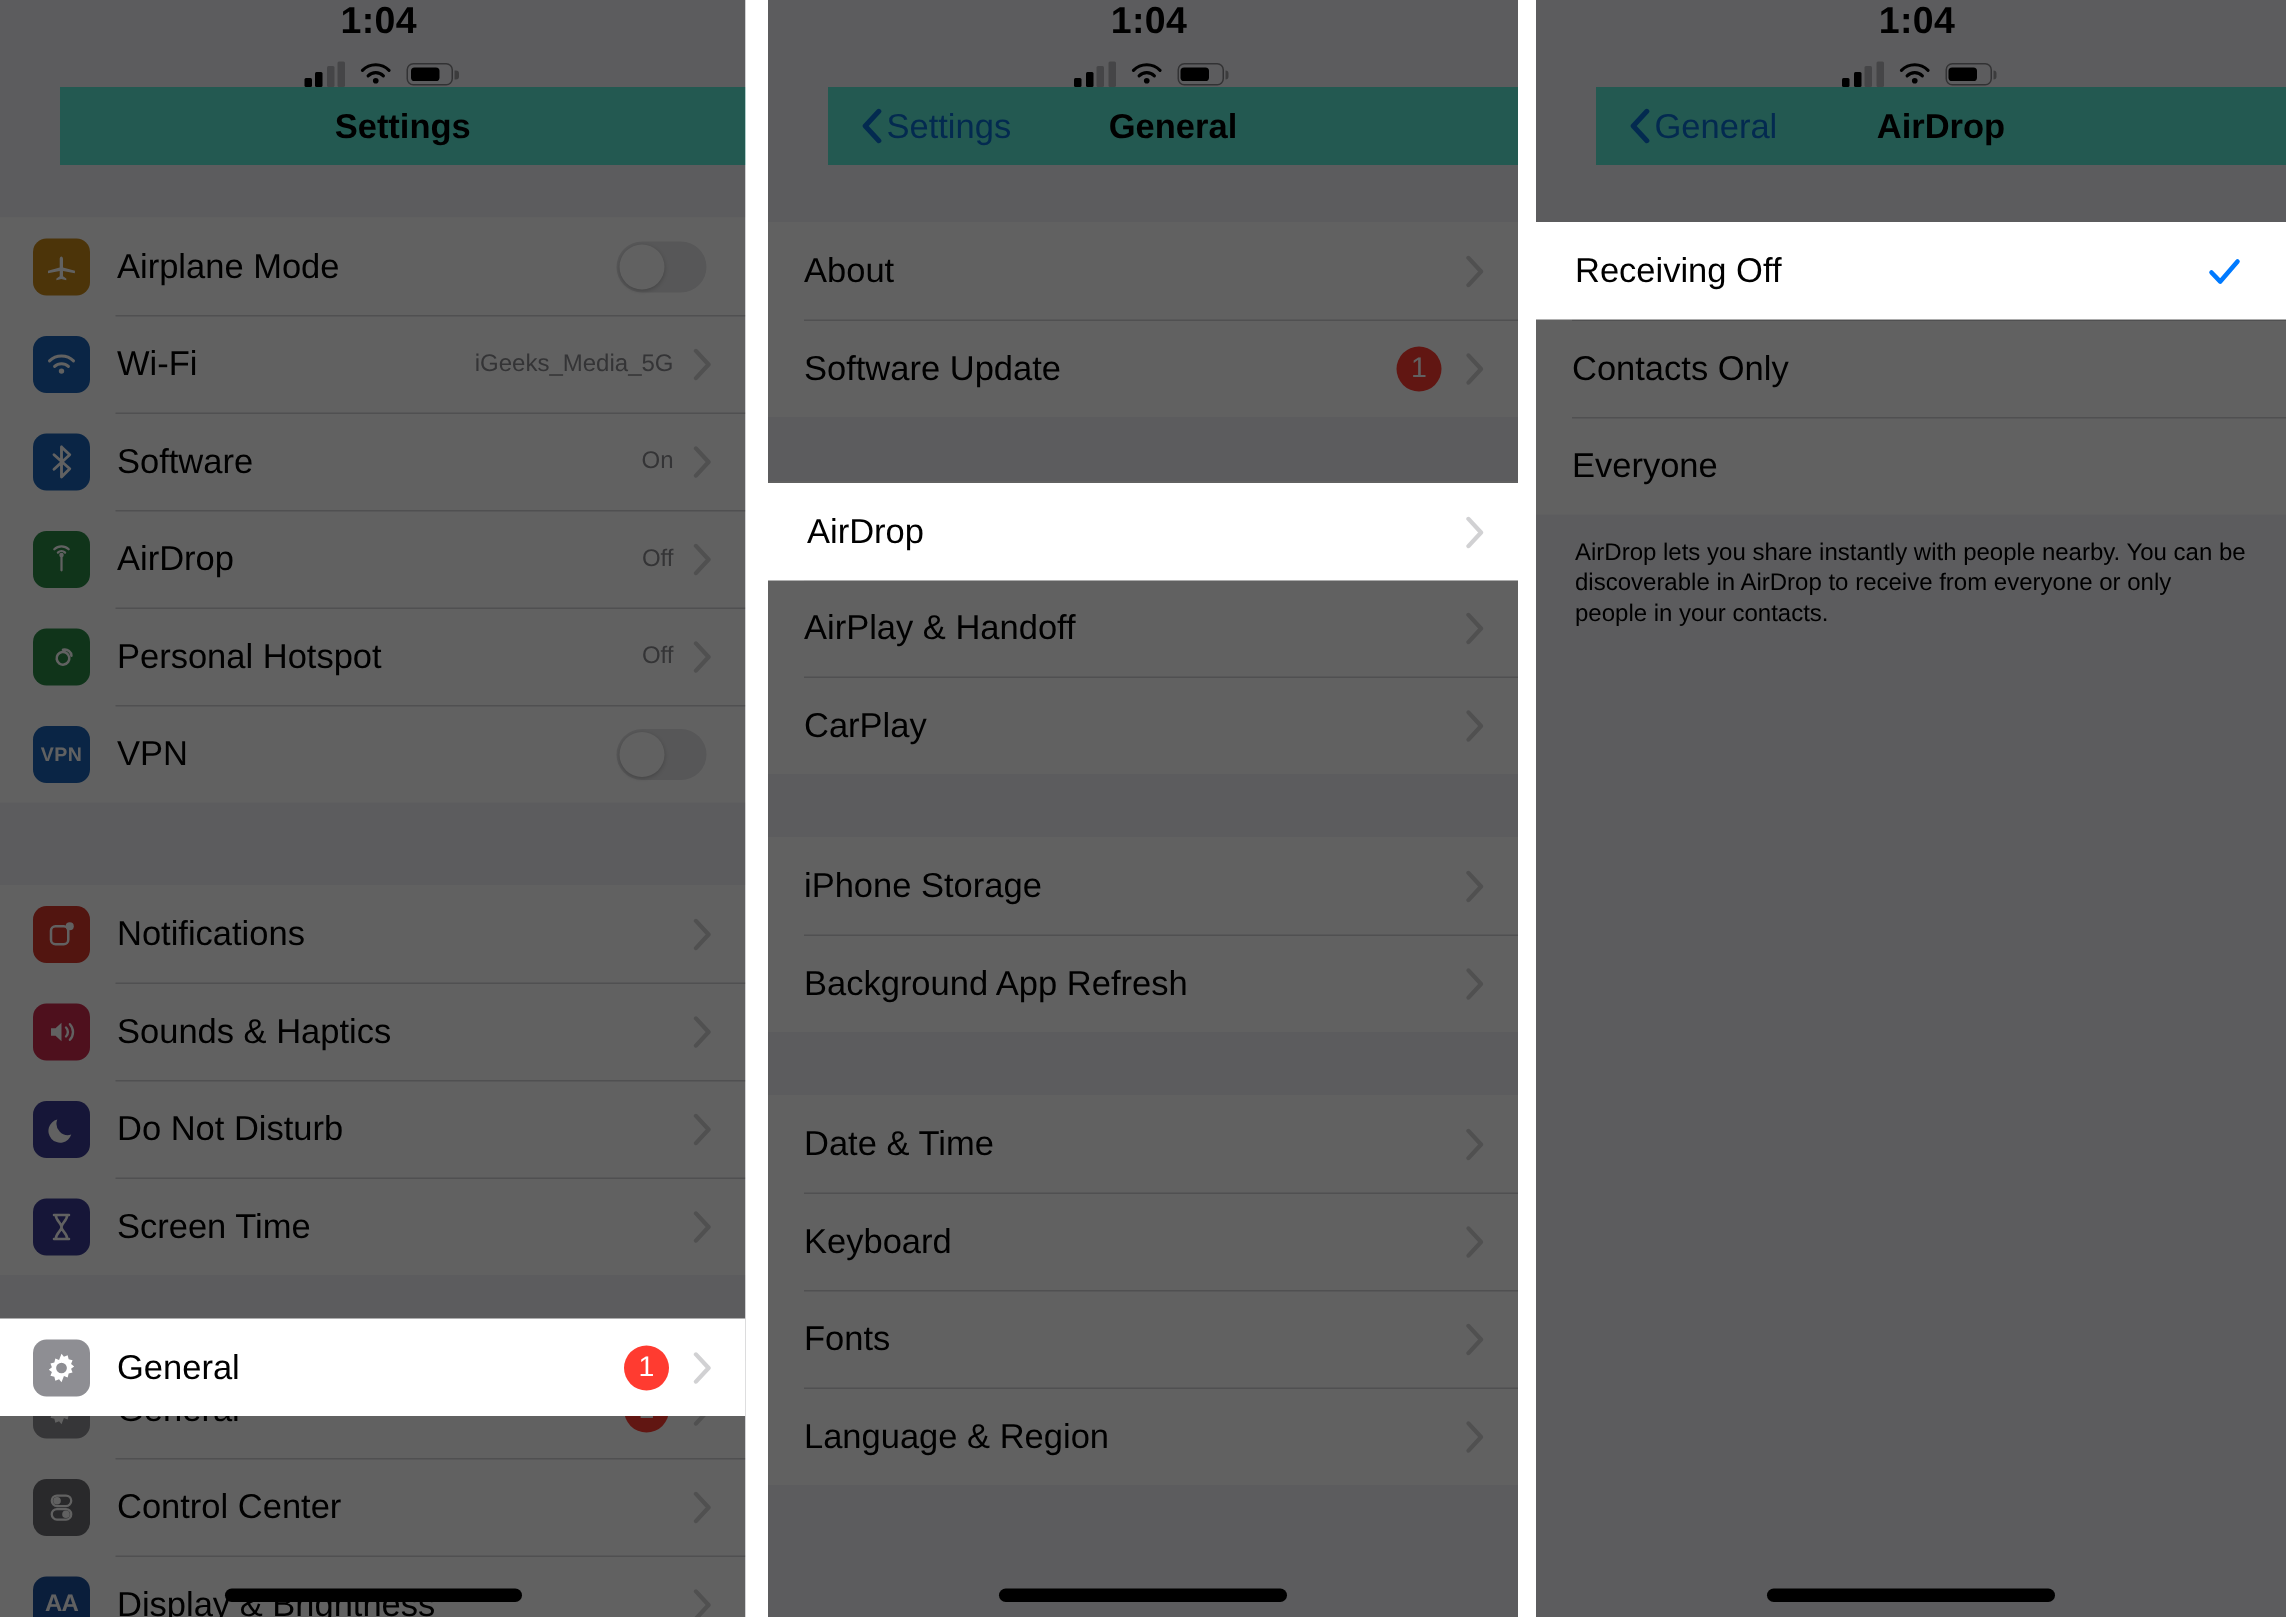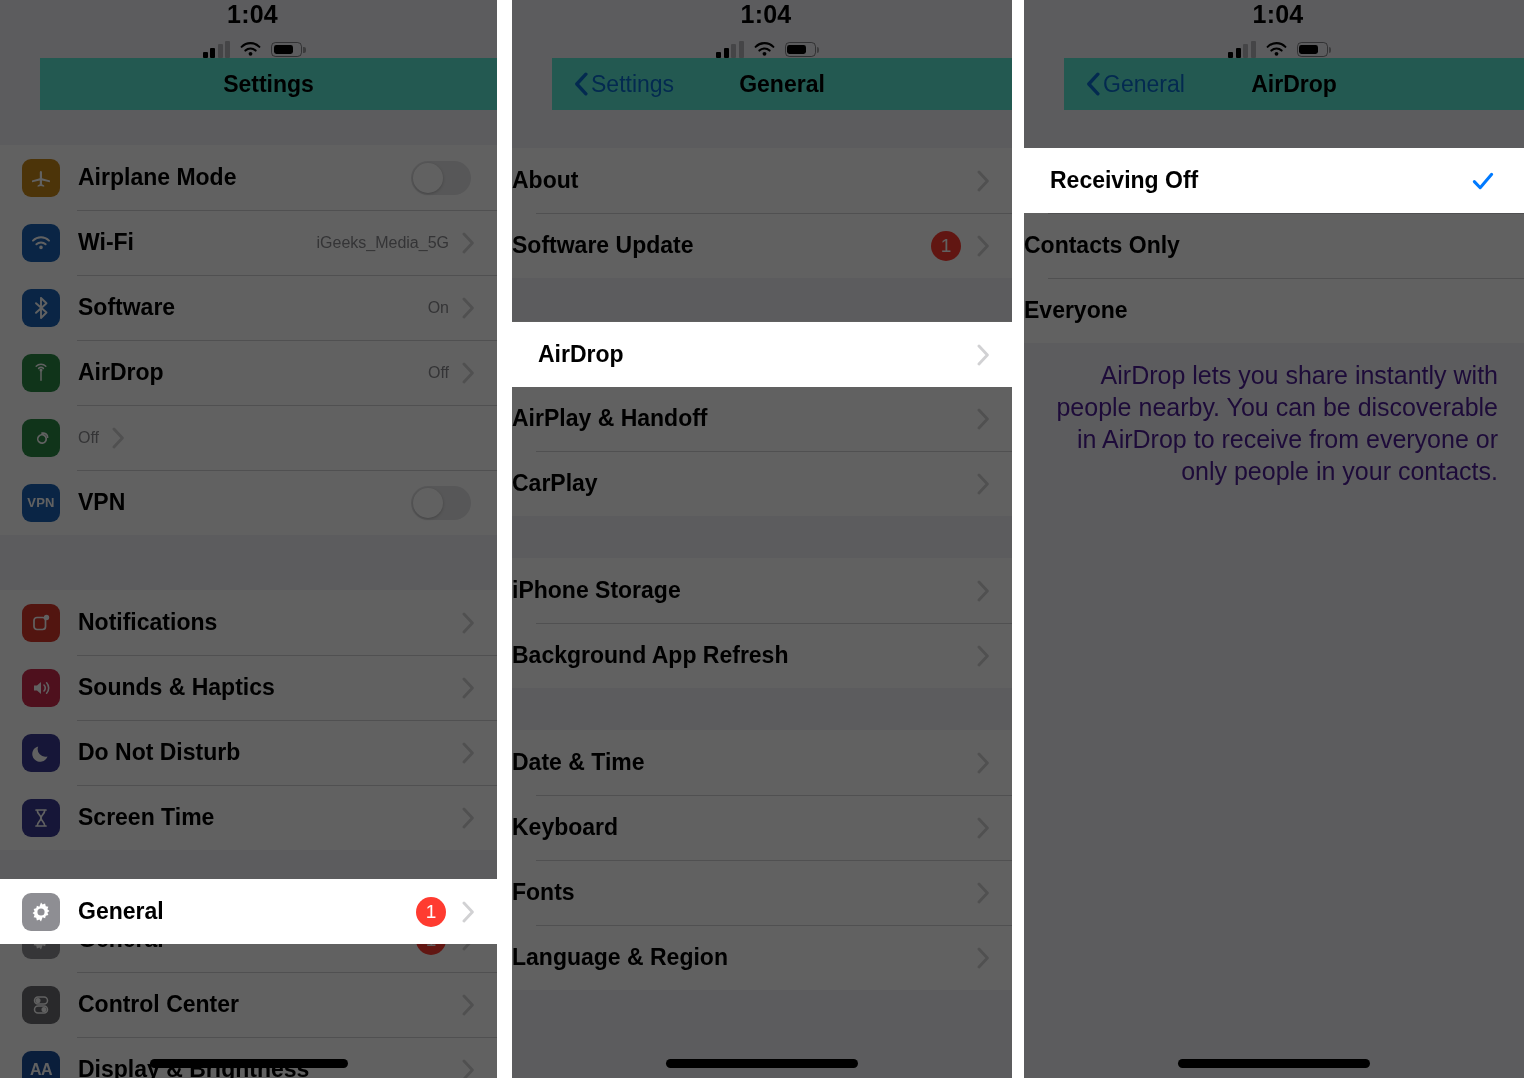--- a/index.html
+++ b/index.html
@@ -97,22 +97,22 @@
     background:#d2d2d5;
   }
   
   .icon-list .row + .row::before{ left:77px; right:0; }
   .plain-list .row + .row::before{ left:24px; right:0; }
 
   .row-icon{
     width:38px; height:38px; border-radius:9px; margin:0 18px 0 22px;
     flex:none; display:flex; align-items:center; justify-content:center;
   }
-  .row-label{ font-size:23px; color:#000; flex:1;font-weight:bold; }
-  .plain-list .row-label{ }
+  .row-label{ font-size:23px; color:#000; flex:1; }
+  .plain-list .row-label{ padding-left:24px; }
   .row-value{ font-size:16px; color:#8a8a8e; margin-right:13px; white-space:nowrap; }
 
   .chev{ width:13px; height:22px; flex:none; opacity:.45; }
 
   .badge{
     min-width:30px; height:30px; padding:0 9px; border-radius:15px;
     background:#ff3b30; color:#fff; font-size:19px; font-weight:normal;
     display:flex; align-items:center; justify-content:center;
     margin-right:16px;
   }
@@ -121,22 +121,22 @@
     width:60px; height:34px; border-radius:17px;
     background:#e4e4e6; position:relative; flex:none; margin-right:4px;
   }
   .toggle b{
     position:absolute; top:2px; left:2px; width:30px; height:30px;
     border-radius:50%; background:#fff;
     box-shadow:0 1px 3px rgba(0,0,0,.22);
   }
 
   .footnote{
-    font-size:25px; line-height:1.28; color:#4c1d95;
-    padding:16px 26px 0 26px; background:#f2f2f7;text-align:right;
+    font-size:16px; line-height:1.28; color:#000000;
+    padding:16px 26px 0 26px; background:#f2f2f7;
   }
 
   .check{ width:26px; height:26px; margin-right:6px; }
 
   
   .spotlight{
     position:absolute; left:0; right:0;
     background:#ffffff;
     z-index:60;
     display:flex; align-items:center;
@@ -243,20 +243,21 @@
             </svg>
         </div>
 
         <div class="row">
           <div class="row-icon" style="background:#2a8a46">
             <svg width="24" height="24" viewBox="0 0 24 24" fill="none" stroke="#fff" stroke-width="1.7" stroke-linecap="round">
                 <path d="M15.5 9.5a4.2 4.2 0 1 0-5 6.8 4.2 4.2 0 1 0 5-6.8z"></path>
                 <path d="M13 7.2c3.2-.6 5.6 1.4 5.6 4"></path>
               </svg>
           </div>
+          <div class="row-label">Personal Hotspot</div>
           <div class="row-value">Off</div>
           <svg class="chev" viewBox="0 0 10 17">
               <path d="M1.5 1.5L8 8.5l-6.5 7" stroke="#9a9a9e" stroke-width="2.2" fill="none" stroke-linecap="round" stroke-linejoin="round"></path>
             </svg>
         </div>
 
         <div class="row">
           <div class="row-icon" style="background:#1b63b5">
             <span style="color:#fff;font-size:13px;font-weight:bold;letter-spacing:.3px">VPN</span>
           </div>

